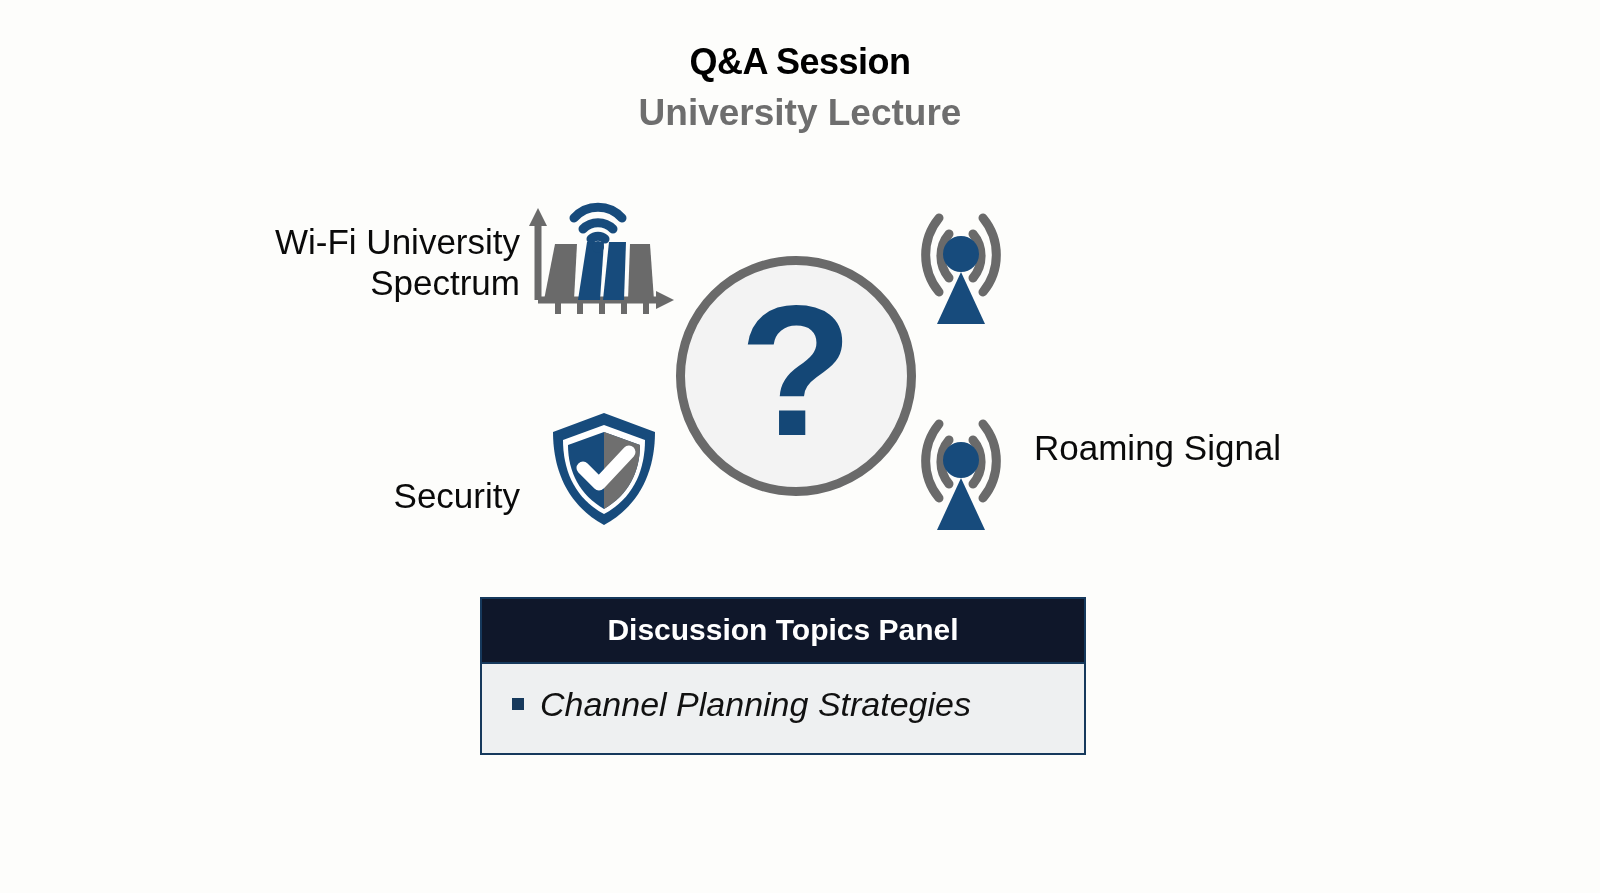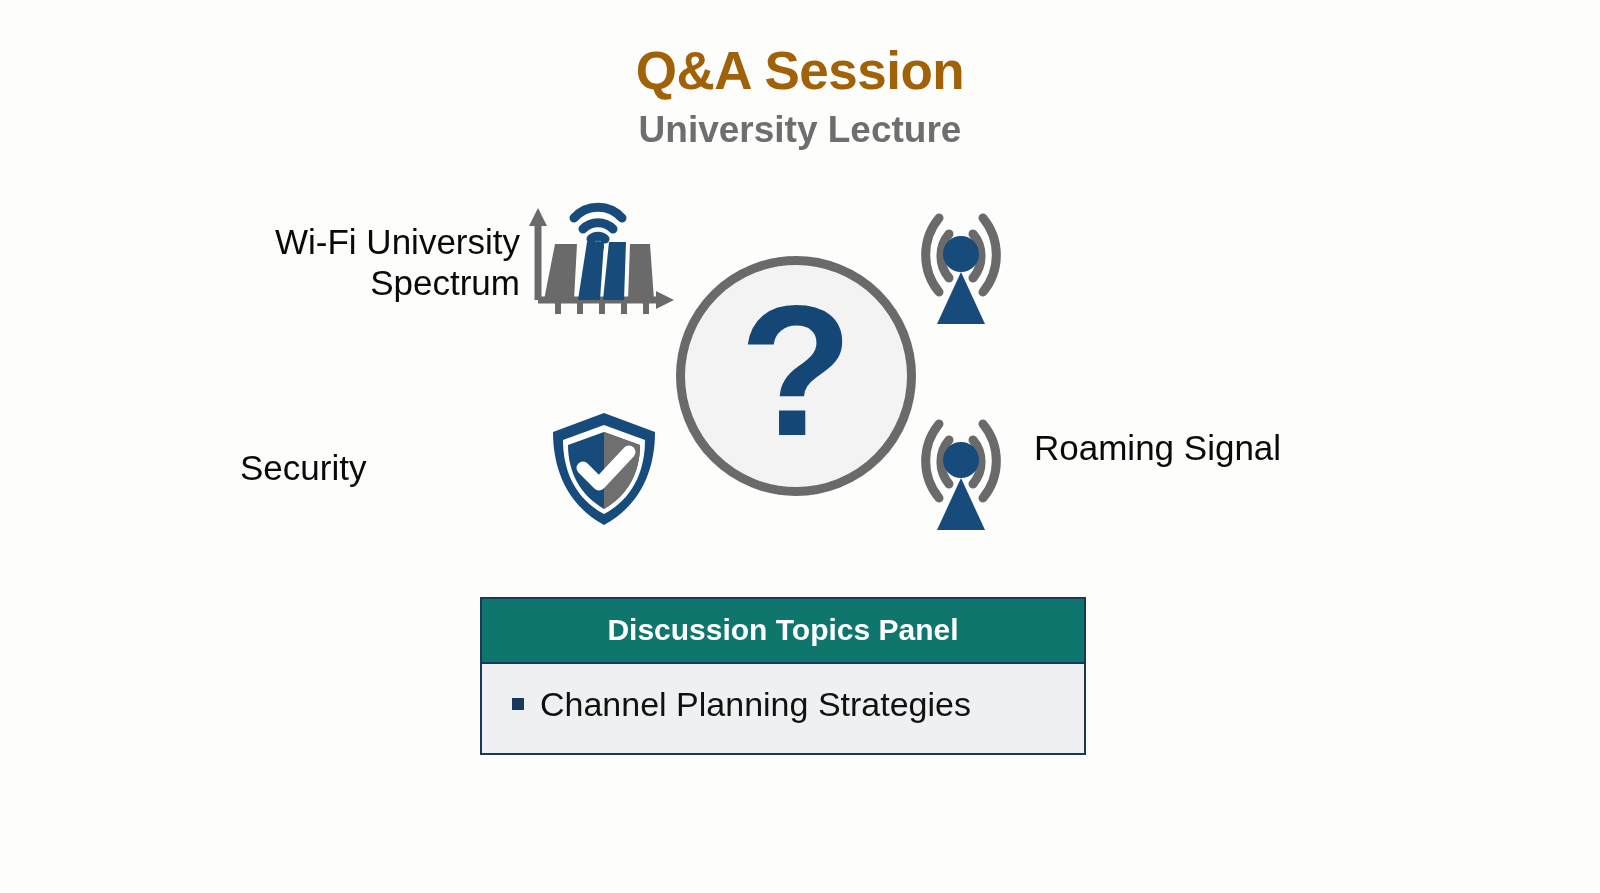--- a/index.html
+++ b/index.html
@@ -21,23 +21,23 @@
 
   
   #header {
     position: absolute;
     top: 44px;
     left: 0;
     width: 1600px;
     text-align: center;
   }
   #title {
-    font-size: 53px;
-    font-weight: bold;
-    color: #a16207;
+    font-size: 36px;
+    font-weight: bold;
+    color: #000000;
     letter-spacing: -0.5px;
     line-height: 1.0;
   }
   #subtitle {
     margin-top: 14px;
     font-size: 37px;
     font-weight: bold;
     color: #6e6e6e;
     line-height: 1.0;
   }
@@ -51,22 +51,23 @@
     white-space: pre-line;
   }
   #label-spectrum {
     left: 180px;
     top: 222px;
     width: 340px;
     text-align: right;
   }
   #label-security {
     left: 240px;
-    top: 448px;
+    top: 476px;
     width: 280px;
+    text-align: right;
   }
   #label-ap {
     left: 1034px;
     top: 243px;
     text-align: left;
   }
   #label-roaming {
     left: 1034px;
     top: 428px;
     text-align: left;
@@ -113,30 +114,31 @@
   #panel {
     position: absolute;
     left: 480px;
     top: 597px;
     width: 606px;
     border: 2px solid #16395c;
     box-sizing: border-box;
     background: #eef0f1;
   }
   #panel-header {
-    background: #0f766e;
+    background: #0f172a;
     color: #ffffff;
     font-size: 30px;
     font-weight: bold;
     text-align: center;
     padding: 14px 0 15px 0;
     border-bottom: 2px solid #16395c;
   }
   #panel-body {
     padding: 18px 0 26px 30px;
+    font-style: italic;
   }
   .topic-row {
     display: flex;
     align-items: baseline;
     gap: 16px;
     margin-bottom: 8px;
   }
   .topic-row:last-child { margin-bottom: 0; }
   .topic-bullet {
     width: 12px;

